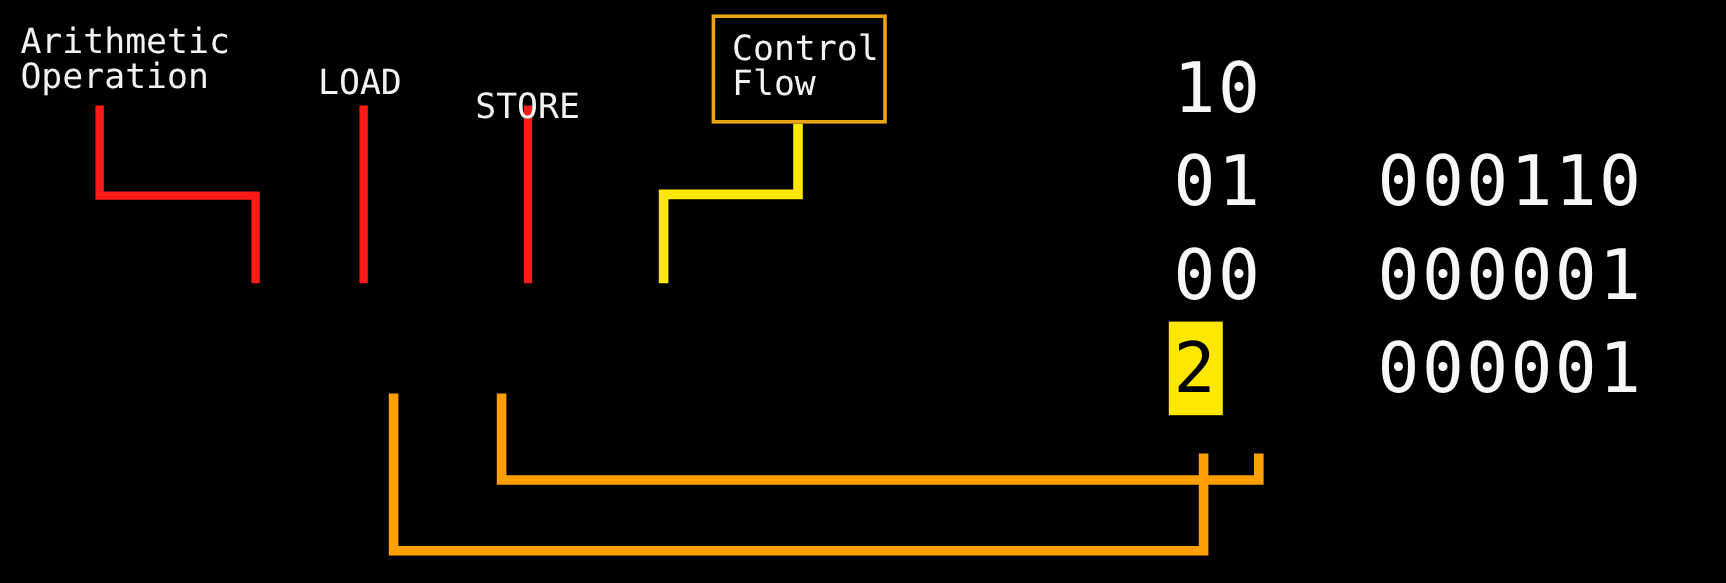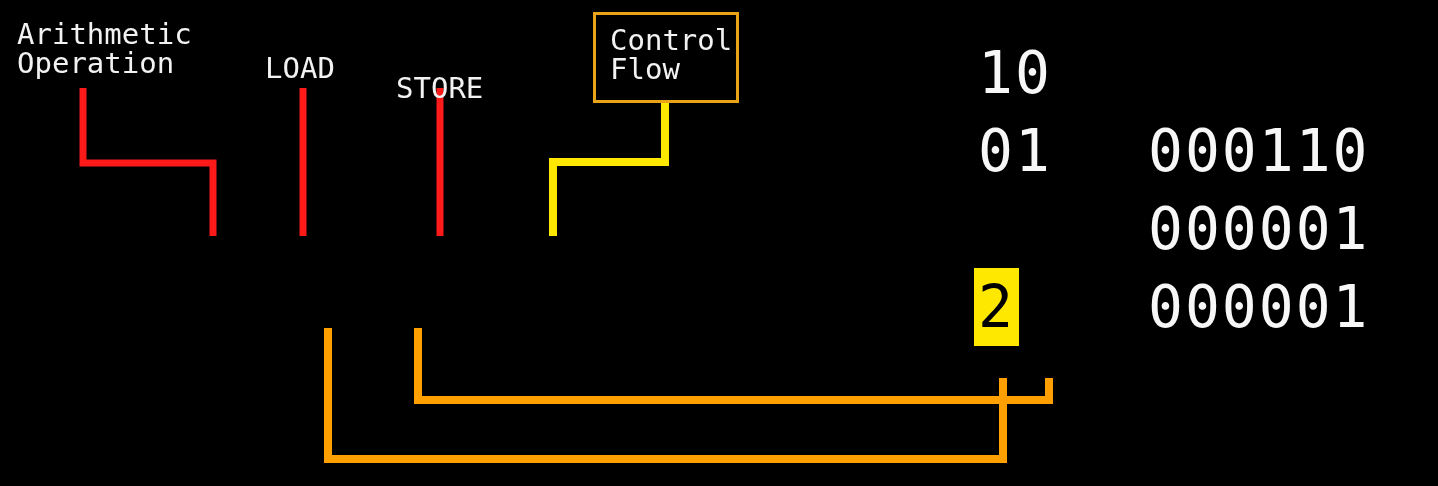--- a/index.html
+++ b/index.html
@@ -153,20 +153,21 @@
     <div class="bin-row">
       <span class="bin-cell bin-key">10</span>
     </div>
 
     <div class="bin-row">
       <span class="bin-cell bin-key">01</span>
       <span class="bin-cell bin-val">000110</span>
     </div>
 
     <div class="bin-row">
+      <span class="bin-cell bin-key">00</span>
       <span class="bin-cell bin-val">000001</span>
     </div>
 
     <div class="bin-row highlight">
       <span class="bin-cell bin-key">2</span>
       <span class="bin-cell bin-val">000001</span>
     </div>
 
   </div>
 

